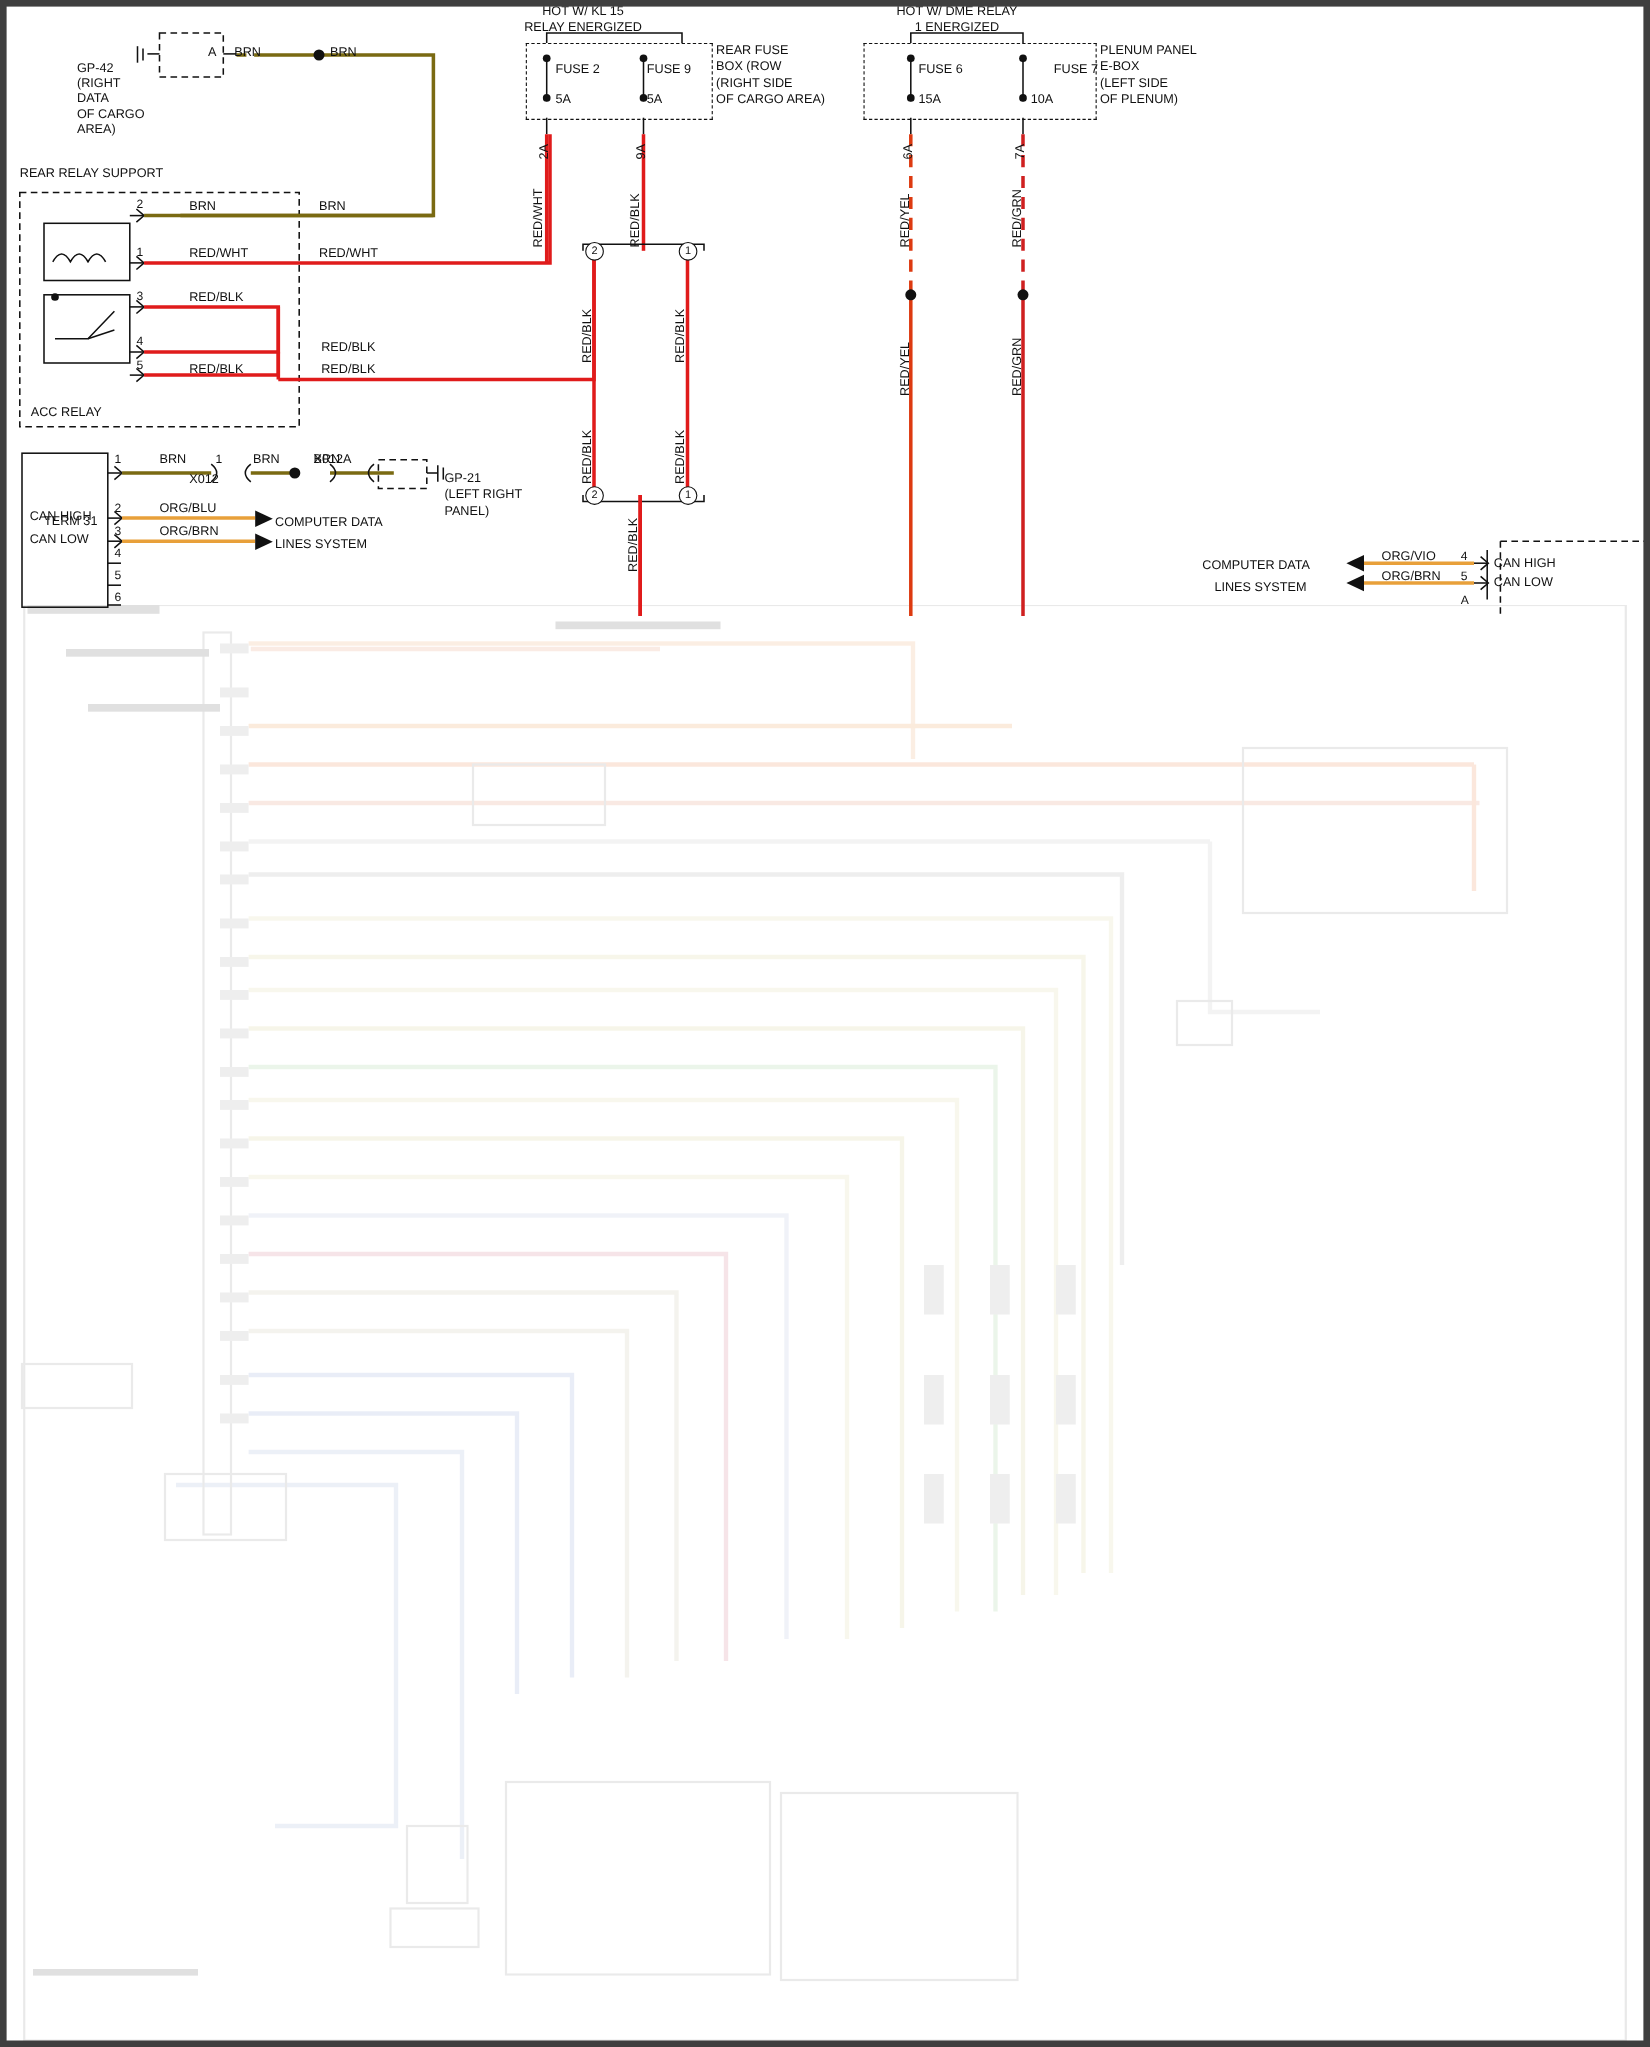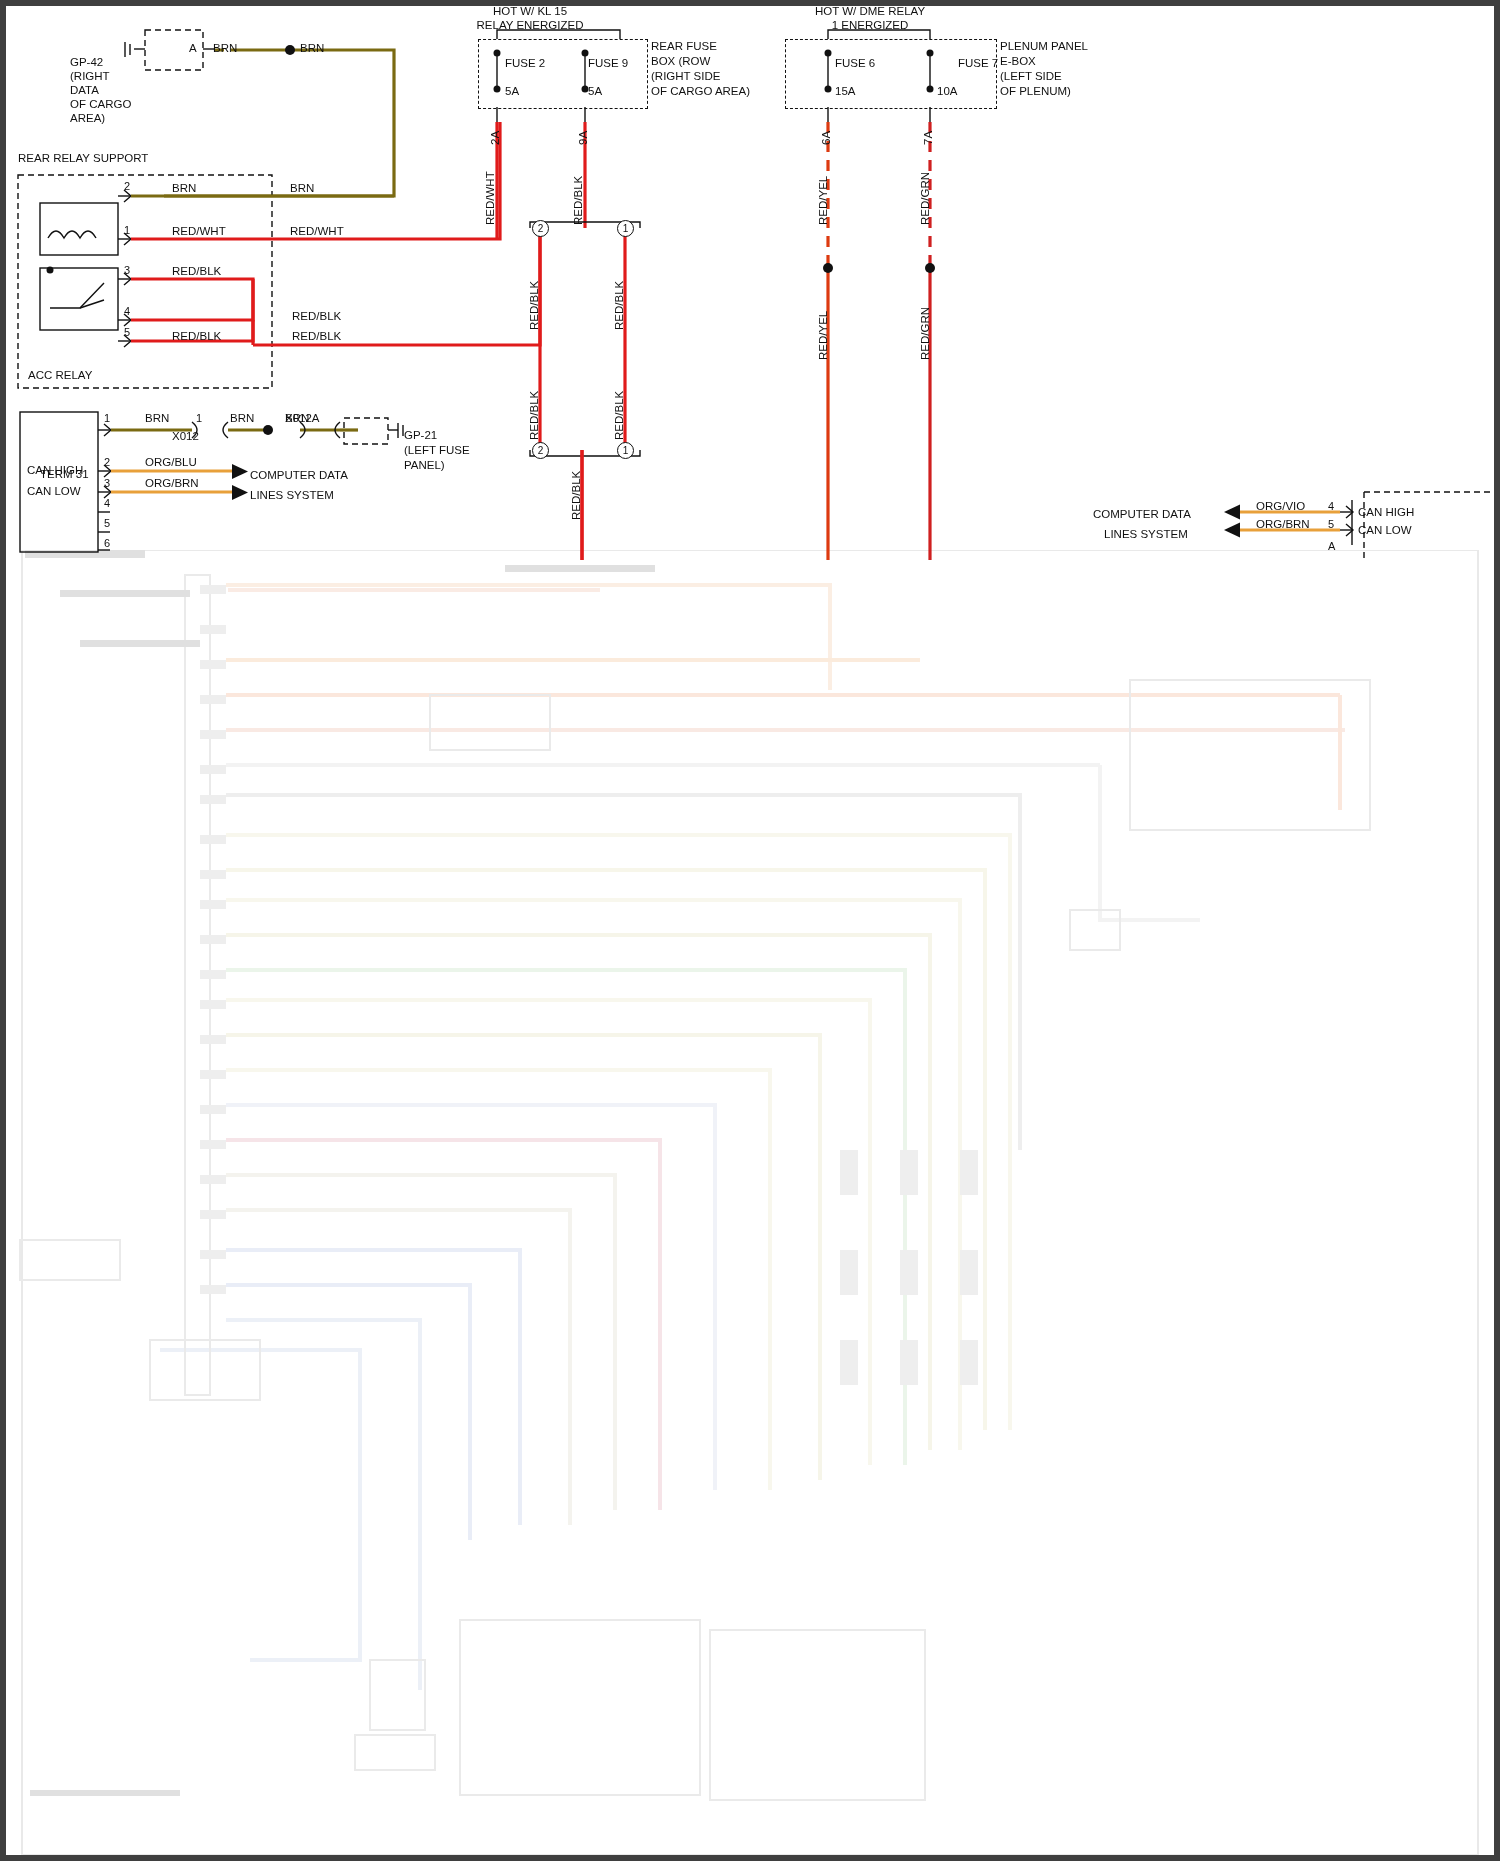--- a/index.html
+++ b/index.html
@@ -339,21 +339,21 @@
   <div class="pinlabel" style="left:104px;top:537px;">6</div>
 
   <div class="lbl" style="left:145px;top:412px;">BRN</div>
   <div class="pinlabel" style="left:196px;top:412px;">1</div>
   <div class="lbl" style="left:230px;top:412px;">BRN</div>
   <div class="lbl" style="left:285px;top:412px;">X012</div>
   <div class="lbl" style="left:285px;top:412px;opacity:0;"></div>
   <div class="lbl" style="left:172px;top:430px;">X012</div>
   <div class="lbl" style="left:285px;top:412px;">BRN A</div>
   <div class="lbl" style="left:404px;top:429px;">GP-21</div>
-  <div class="lbl" style="left:404px;top:444px;">(LEFT FUSE</div>
+  <div class="lbl" style="left:404px;top:444px;">(LEFT RIGHT</div>
   <div class="lbl" style="left:404px;top:459px;">PANEL)</div>
 
   <div class="lbl" style="left:27px;top:464px;">CAN HIGH</div>
   <div class="lbl" style="left:27px;top:485px;">CAN LOW</div>
   <div class="lbl" style="left:145px;top:456px;">ORG/BLU</div>
   <div class="lbl" style="left:145px;top:477px;">ORG/BRN</div>
   <div class="lbl" style="left:250px;top:469px;">COMPUTER DATA</div>
   <div class="lbl" style="left:250px;top:489px;">LINES SYSTEM</div>
 
   <div class="lbl" style="left:1093px;top:508px;">COMPUTER DATA</div>

